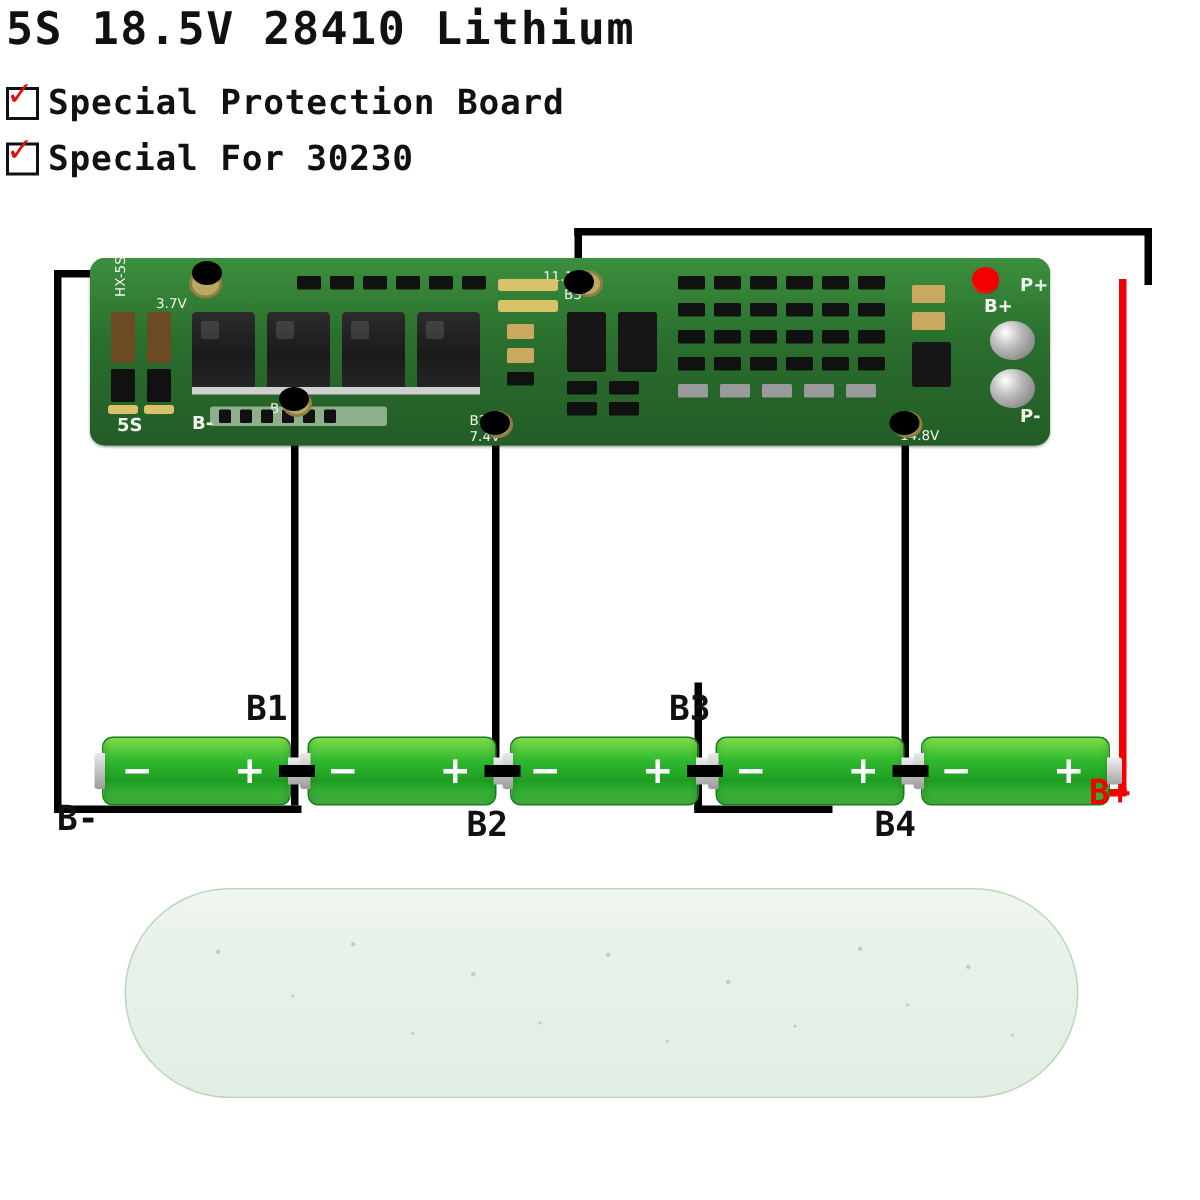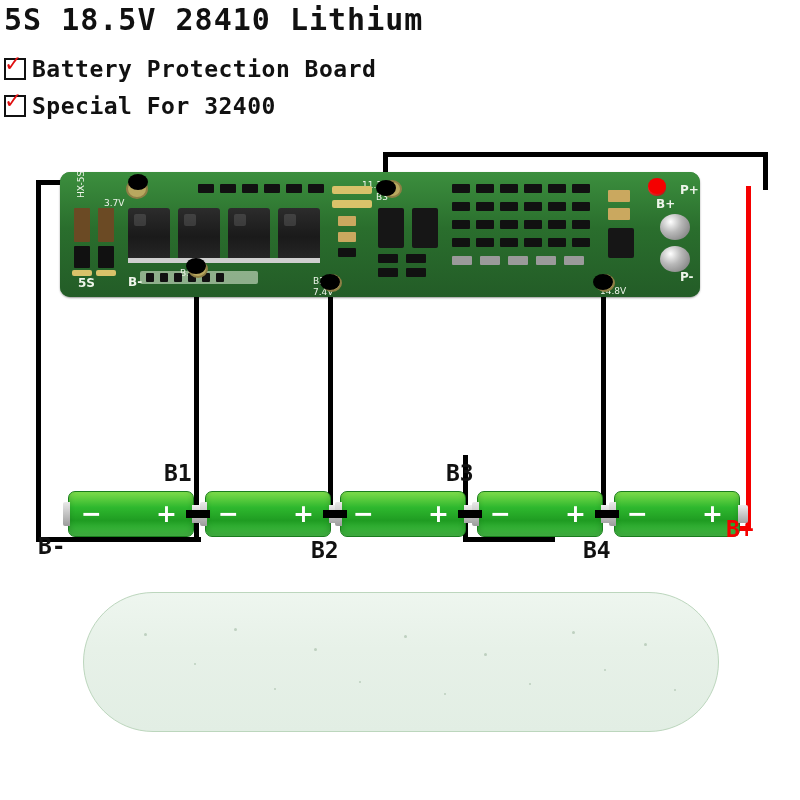--- a/index.html
+++ b/index.html
@@ -230,28 +230,28 @@
 </head>
 <body>
 
 <div class="header">
   <div class="title-line">5S 18.5V 28410 Lithium</div>
 
   <div class="sub-row r1">
     <span class="check-box">
       <span class="tick">✓</span>
     </span>
-    <span class="sub-text">Battery Protection Board</span>
+    <span class="sub-text">Special Protection Board</span>
   </div>
 
   <div class="sub-row r2">
     <span class="check-box">
       <span class="tick">✓</span>
     </span>
-    <span class="sub-text">Special For 32400</span>
+    <span class="sub-text">Special For 30230</span>
   </div>
 </div>
 
 <div class="wire" style="left:36px; top:180px; width:110px; height:5px;"></div>
 <div class="wire" style="left:36px; top:180px; width:5px; height:362px;"></div>
 <div class="wire" style="left:36px; top:537px; width:165px; height:5px;"></div>
 
 <div class="wire" style="left:194px; top:268px; width:5px; height:269px;"></div>
 
 <div class="wire" style="left:328px; top:282px; width:5px; height:237px;"></div>

